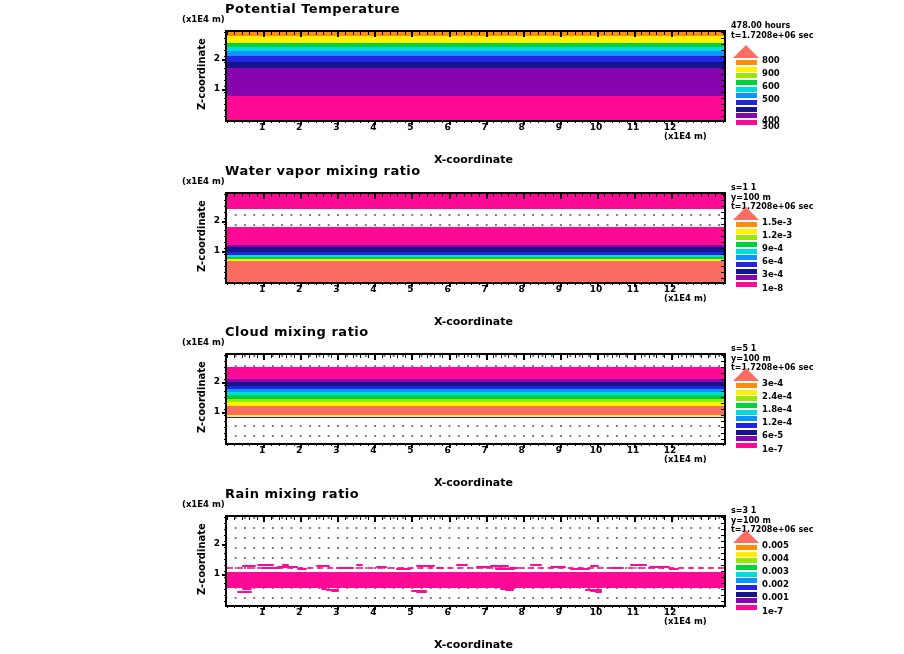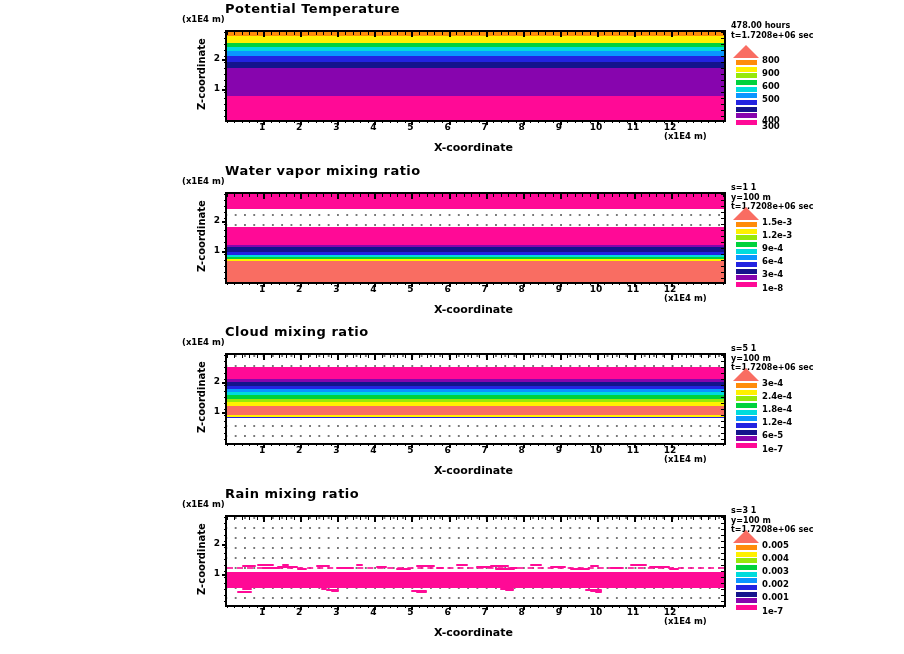--- a/index.html
+++ b/index.html
@@ -20,21 +20,21 @@
   .ts-t{top:0}.ts-b{top:100%}
   .ts-l,.ts-r{position:absolute;top:0;bottom:0;width:3px;
               background:repeating-linear-gradient(to bottom,#000 0 1px,transparent 1px 6px)}
   .ts-l{right:100%}.ts-r{right:0}
   .xtick-major{position:absolute;width:2px;height:5px;background:#000;transform:translateX(-50%)}
   .xtick-major.b{top:100%}.xtick-major.t{top:0}
   .ztick-major{position:absolute;right:100%;width:5px;height:2px;background:#000;transform:translateY(-50%)}
   .xtick-label{position:absolute;top:121px;transform:translateX(-50%);font-size:9px}
   .ztick-label{position:absolute;left:207px;width:13px;text-align:right;font-size:9px}
   .x-unit{position:absolute;left:664px;top:130px;font-size:8.5px}
-  .xlabel{position:absolute;left:225px;width:497px;top:140px;text-align:center;font-size:11px}
+  .xlabel{position:absolute;left:225px;width:497px;top:152px;text-align:center;font-size:11px}
   .info{position:absolute;left:731px;top:20px;font-size:8px;line-height:9.5px;white-space:nowrap}
   .cbar-arrow{position:absolute;left:733px;top:44px;width:0;height:0;
               border-left:13px solid transparent;border-right:13px solid transparent;border-bottom:13px solid #F96D62}
   .cbar{position:absolute;left:736px;top:59px;width:21px;height:65px;display:flex;flex-direction:column;gap:1.6px}
   .cseg{flex:1;width:100%}
   .clabel{position:absolute;left:762px;font-size:8.5px;white-space:nowrap}
   .streak{position:absolute;height:2px;border-radius:1px}
   .dashline{position:absolute;left:0;right:0;border-top:2px dashed #FF0A96;opacity:.8}
 </style>
 </head>

